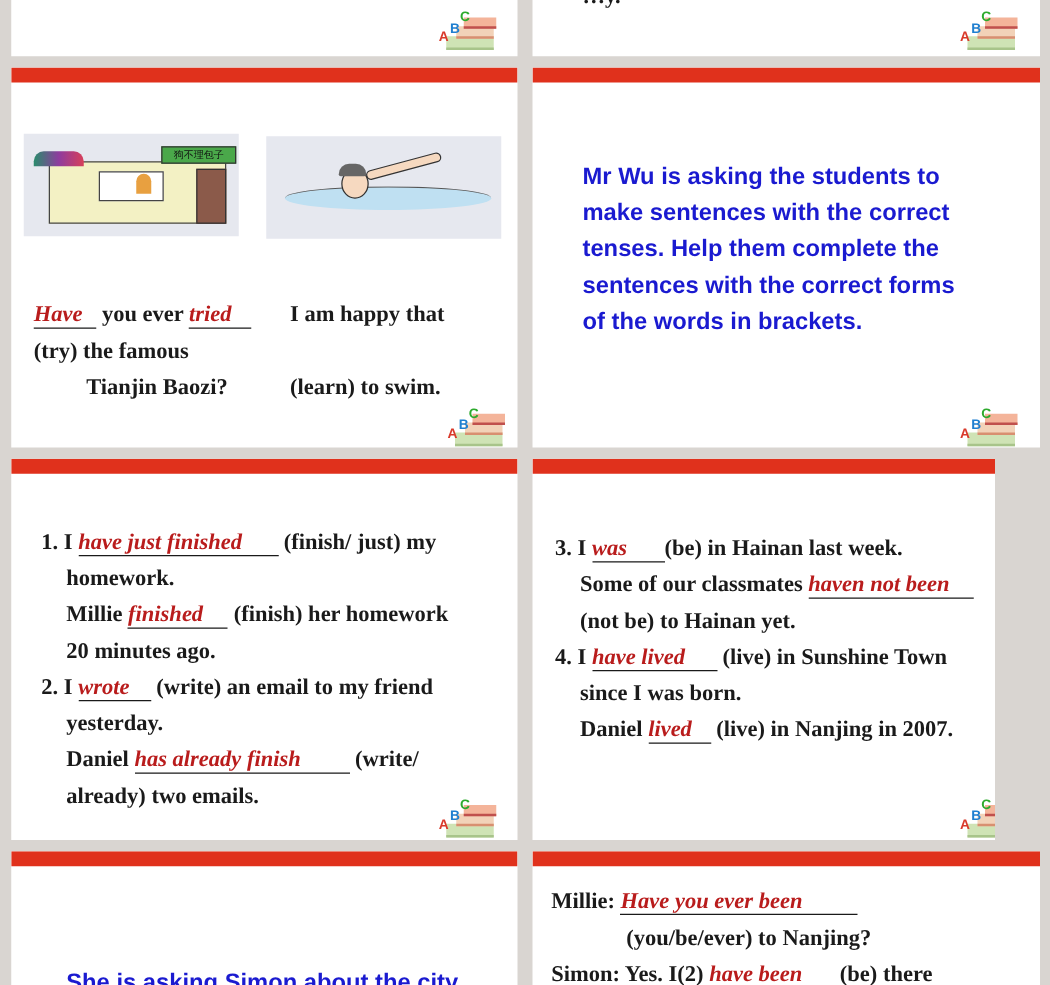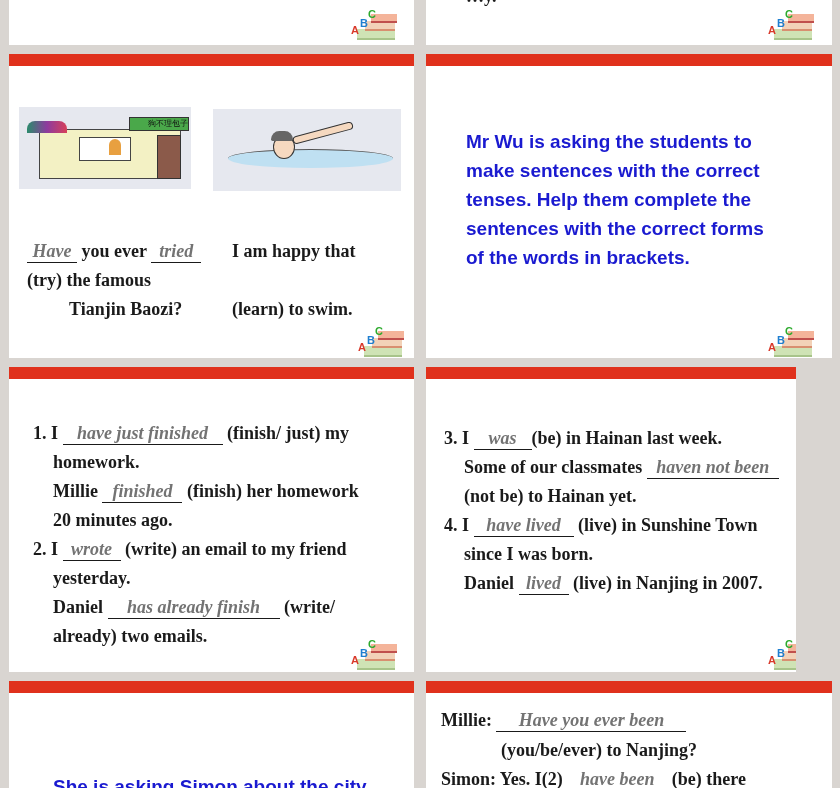--- a/index.html
+++ b/index.html
@@ -7,21 +7,21 @@
   .panel { position:absolute; background:#ffffff; overflow:hidden; }
   .redbar { position:absolute; left:0; right:0; top:0; height:12px; background:#e0311c; }
   .abc { position:absolute; width:46px; height:34px; }
   .abc .book1 { position:absolute; left:6px; top:22px; width:38px; height:9px; background:#cfe3b5; border-bottom:2px solid #a8c48a; }
   .abc .book2 { position:absolute; left:14px; top:14px; width:30px; height:8px; background:#f2d2b8; border-bottom:2px solid #d88f70; }
   .abc .book3 { position:absolute; left:20px; top:7px; width:26px; height:7px; background:#f4b49a; border-bottom:2px solid #c0504d; }
   .abc .la { position:absolute; left:0; top:17px; font:bold 11px "Liberation Sans", sans-serif; color:#d93a2b; }
   .abc .lb { position:absolute; left:9px; top:10px; font:bold 11px "Liberation Sans", sans-serif; color:#1f7fd0; }
   .abc .lc { position:absolute; left:17px; top:1px; font:bold 11px "Liberation Sans", sans-serif; color:#2daa2d; }
   .serif { font-family:"Liberation Serif", serif; font-weight:bold; font-size:18px; color:#1a1a1a; line-height:29px; }
-  .blank { display:inline-block; border-bottom:1.5px solid #1a1a1a; text-align:center; color:#737373; font-style:italic; line-height:22px; }
+  .blank { display:inline-block; border-bottom:1.5px solid #1a1a1a; text-align:left; color:#b91c1c; font-style:italic; line-height:22px; }
   .blue { font-family:"Liberation Sans", sans-serif; font-weight:bold; font-size:19px; color:#1a1ad0; line-height:29px; }
   .line { position:absolute; white-space:nowrap; }
   .illus { position:absolute; background:#e6e8ef; }
 </style>
 </head>
 <body>
 
 <div class="panel" style="left:9px;top:-10px;width:405px;height:55px;">
   <div class="abc" style="left:342px;top:17px;">
     <div class="book1"></div>
@@ -42,21 +42,21 @@
       <span class="lb">B</span>
       <span class="lc">C</span>
   </div>
 </div>
 
 <div class="panel" style="left:9px;top:54px;width:405px;height:304px;">
   <div class="redbar"></div>
   <div class="illus" style="left:10px;top:53px;width:172px;height:82px;">
     <div style="position:absolute;left:20px;top:22px;width:140px;height:48px;background:#f3f1c4;border:1.5px solid #444;"></div>
     <div style="position:absolute;left:8px;top:14px;width:40px;height:12px;background:linear-gradient(90deg,#2a8b6c,#8e3b9e,#d7405a);border-radius:8px 8px 0 0;"></div>
-    <div style="position:absolute;left:110px;top:10px;width:58px;height:12px;background:#4aa84a;border:1px solid #333;color:#111;font-size:8px;line-height:12px;text-align:right;font-family:'DejaVu Sans',sans-serif;">狗不理包子</div>
+    <div style="position:absolute;left:110px;top:10px;width:58px;height:12px;background:#4aa84a;border:1px solid #333;color:#111;font-size:8px;line-height:12px;text-align:center;font-family:'DejaVu Sans',sans-serif;">狗不理包子</div>
     <div style="position:absolute;left:60px;top:30px;width:50px;height:22px;background:#fff;border:1px solid #444;"></div>
     <div style="position:absolute;left:138px;top:28px;width:22px;height:42px;background:#8b5a4a;border:1px solid #333;"></div>
     <div style="position:absolute;left:90px;top:32px;width:12px;height:16px;background:#e8a040;border-radius:6px 6px 0 0;"></div>
   </div>
   <div class="illus" style="left:204px;top:55px;width:188px;height:82px;">
     <div style="position:absolute;left:15px;top:40px;width:165px;height:18px;background:#bfe0f2;border-radius:50%;border-top:1.5px solid #555;"></div>
     <div style="position:absolute;left:60px;top:26px;width:20px;height:22px;background:#f6d9c0;border:1.5px solid #333;border-radius:50%;"></div>
     <div style="position:absolute;left:58px;top:22px;width:22px;height:10px;background:#666;border-radius:10px 10px 2px 2px;"></div>
     <div style="position:absolute;left:80px;top:28px;width:60px;height:6px;background:#f6d9c0;border:1.5px solid #333;border-radius:4px;transform:rotate(-15deg);transform-origin:left center;"></div>
   </div>

